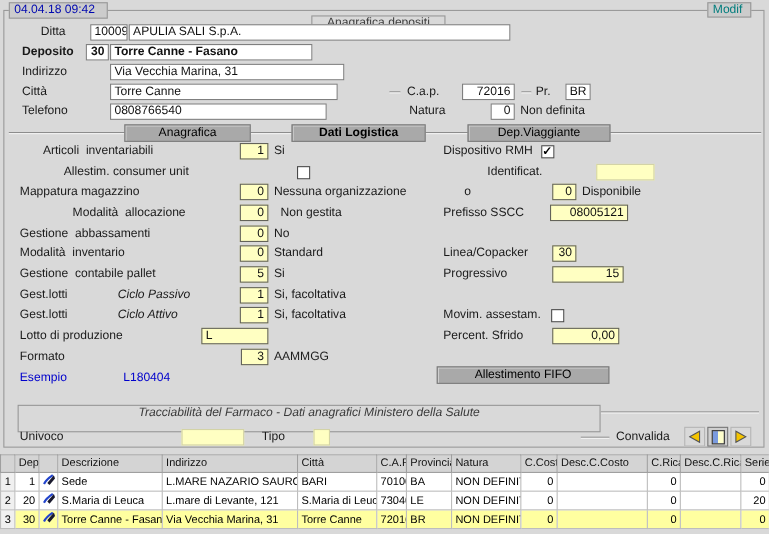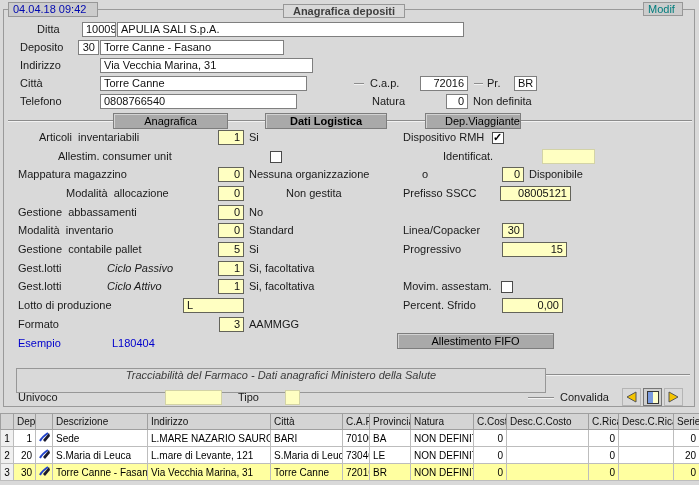--- a/index.html
+++ b/index.html
@@ -76,33 +76,33 @@
 </head>
 <body>
 
 <div id="app">
 
   <div class="frame" style="left:3px; top:9px; width:692px; height:398px;"></div>
 
   <div class="hbox" style="left:8px; top:2px; width:90px; height:15px; color:#0008b0;">
     <span>04.04.18 09:42</span>
   </div>
-  <div class="titlebox" style="left:283px; top:4px; width:122px; height:14px;font-weight:bold;">
+  <div class="titlebox" style="left:283px; top:14px; width:122px; height:14px;">
     <span>Anagrafica depositi</span>
   </div>
   <div class="hbox" style="left:643px; top:2px; width:40px; height:14px; color:#007d7d; line-height:12px;">
     <span>Modif</span>
   </div>
 
   <div class="row" style="top:22px;margin-left:17px;">
     <span class="lbl" style="left:20px;">Ditta</span>
     <div class="inp num" style="left:65px; width:34px;">10009</div>
     <div class="inp" style="left:100px; width:347px;">APULIA SALI S.p.A.</div>
   </div>
-  <div class="row" style="top:40px;">
+  <div class="row" style="top:40px;font-weight:bold;">
     <span class="lbl" style="left:20px;">Deposito</span>
     <div class="inp num" style="left:78px; width:21px;">30</div>
     <div class="inp" style="left:100px; width:184px;">Torre Canne - Fasano</div>
   </div>
   <div class="row" style="top:58px;">
     <span class="lbl" style="left:20px;">Indirizzo</span>
     <div class="inp" style="left:100px; width:213px;">Via Vecchia Marina, 31</div>
   </div>
   <div class="row" style="top:76px;">
     <span class="lbl" style="left:20px;">Città</span>
@@ -122,21 +122,21 @@
     <span class="lbl" style="left:473px;">Non definita</span>
   </div>
 
   <div class="dash" style="left:8px; top:120px; width:684px;"></div>
   <div class="tab active" style="left:265px; top:113px; width:122px;">
     <span>Dati Logistica</span>
   </div>
   <div class="tab" style="left:113px; top:113px; width:115px;">
     <span>Anagrafica</span>
   </div>
-  <div class="tab" style="left:425px; top:113px; width:96px;text-align:right;">
+  <div class="tab" style="left:425px; top:113px; width:130px;">
     <span>Dep.Viaggiante</span>
   </div>
 
   <div class="row" style="top:130px;">
     <span class="lbl" style="left:8px;margin-left:31px;">Articoli  inventariabili</span>
     <div class="yi num" style="left:218px; width:26px;">1</div>
     <span class="lbl" style="left:249px;">Si</span>
     <span class="lbl" style="left:403px;">Dispositivo RMH</span>
     <span class="cb checked" style="left:492px;"></span>
   </div>
@@ -150,21 +150,21 @@
     <span class="lbl" style="left:18px;">Mappatura magazzino</span>
     <div class="yi num" style="left:218px; width:26px;">0</div>
     <span class="lbl" style="left:249px;">Nessuna organizzazione</span>
     <span class="lbl" style="left:422px;">o</span>
     <div class="yi num" style="left:502px; width:22px;">0</div>
     <span class="lbl" style="left:529px;">Disponibile</span>
   </div>
   <div class="row" style="top:186px;">
     <span class="lbl" style="left:18px;margin-left:48px;">Modalità  allocazione</span>
     <div class="yi num" style="left:218px; width:26px;">0</div>
-    <span class="lbl" style="left:265px;padding-left:21px;">Non gestita</span>
+    <span class="lbl" style="left:234px;padding-left:21px;">Non gestita</span>
     <span class="lbl" style="left:403px;">Prefisso SSCC</span>
     <div class="yi num" style="left:500px; width:71px;">08005121</div>
   </div>
   <div class="row" style="top:205px;">
     <span class="lbl" style="left:18px;">Gestione  abbassamenti</span>
     <div class="yi num" style="left:218px; width:26px;">0</div>
     <span class="lbl" style="left:249px;">No</span>
   </div>
   <div class="row" style="top:223px;">
     <span class="lbl" style="left:18px;">Modalità  inventario</span>

